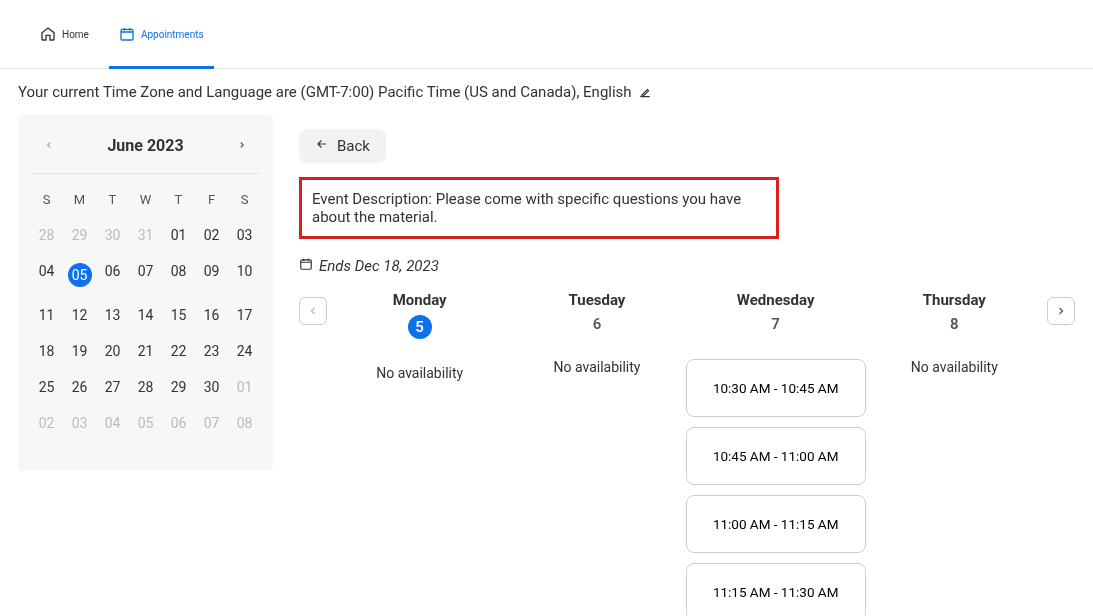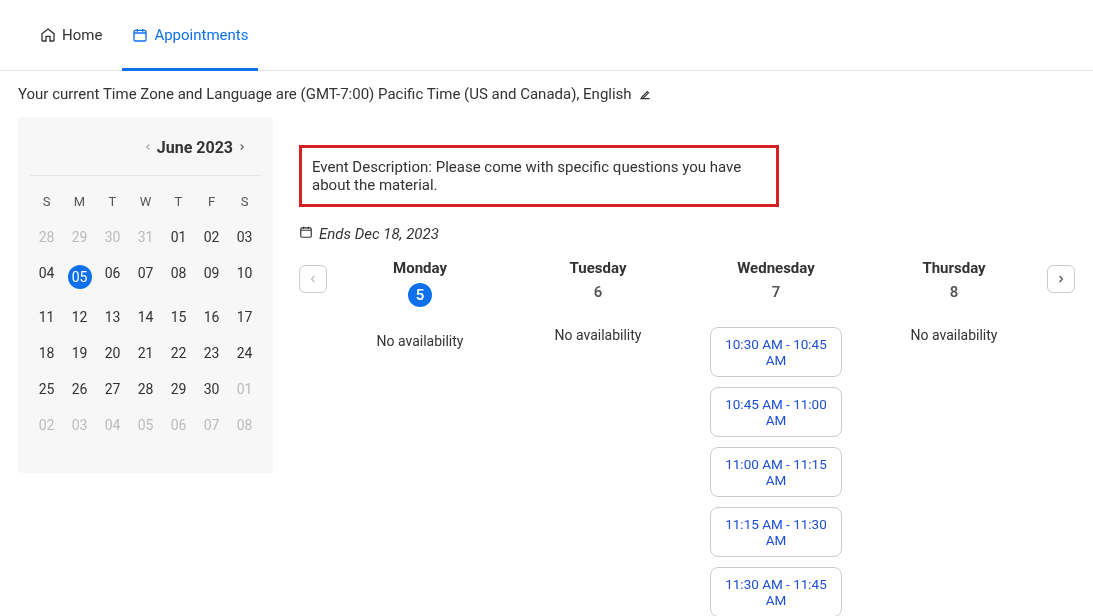--- a/index.html
+++ b/index.html
@@ -28,21 +28,21 @@
     }
     .nav {
       display: flex;
       gap: 30px;
     }
     .nav-item {
       display: flex;
       align-items: center;
       gap: 6px;
       color: #333;
-      font-size: 15px;
+      font-size: 10px;
       padding: 14px 0;
       cursor: pointer;
       position: relative;
     }
     .nav-item.active {
       color: #0E71EB;
     }
     .nav-item.active::after {
       content: "";
       position: absolute;
@@ -73,21 +73,21 @@
     }
     .calendar {
       width: 255px;
       background: #f7f7f7;
       border-radius: 4px;
       padding: 18px 12px 30px 12px;
     }
     .cal-header {
       display: flex;
       align-items: center;
-      justify-content: flex-end;
+      justify-content: space-between;
       padding: 0 10px 16px 10px;
       border-bottom: 1px solid #e5e5e5;
       margin-bottom: 10px;
     }
     .cal-title {
       font-weight: 700;
       font-size: 16px;
       color: #333;
     }
     .cal-nav {
@@ -231,27 +231,27 @@
       flex-direction: column;
       gap: 10px;
       align-items: center;
       width: 100%;
     }
     .no-avail {
       font-size: 14px;
       color: #333;
     }
     .slot-btn {
-      width: 132px;
-      padding: 8px 4px;
+      width: 180px;
+      padding: 20px 4px;
       border: 1px solid #ccc;
       border-radius: 8px;
       background: #fff;
       font-size: 13.5px;
-      color: #1d4ed8;
+      color: #000000;
       cursor: pointer;
     }
   </style>
 </head>
 <body>
 
 <div class="header">
   <div class="nav">
     <div class="nav-item">
       <span class="icon">
@@ -344,20 +344,28 @@
         <div class="cal-day muted"><span>03</span></div>
         <div class="cal-day muted"><span>04</span></div>
         <div class="cal-day muted"><span>05</span></div>
         <div class="cal-day muted"><span>06</span></div>
         <div class="cal-day muted"><span>07</span></div>
         <div class="cal-day muted"><span>08</span></div>
       </div>
   </div>
 
   <div class="main">
+    <button class="back-btn">
+      <span>
+        <svg width="14" height="14" viewBox="0 0 24 24" fill="none" stroke="currentColor" stroke-width="2">
+            <path d="M19 12H5M11 6l-6 6 6 6"></path>
+          </svg>
+      </span>
+      <span>Back</span>
+    </button>
 
 
     <div class="description-box">Event Description: Please come with specific questions you have about the material.</div>
 
     <div class="ends-line">
       <span>
         <svg width="14" height="14" viewBox="0 0 24 24" fill="none" stroke="currentColor" stroke-width="2">
             <rect x="3" y="5" width="18" height="16" rx="2"></rect>
             <path d="M3 9h18M8 3v4M16 3v4"></path>
           </svg>

